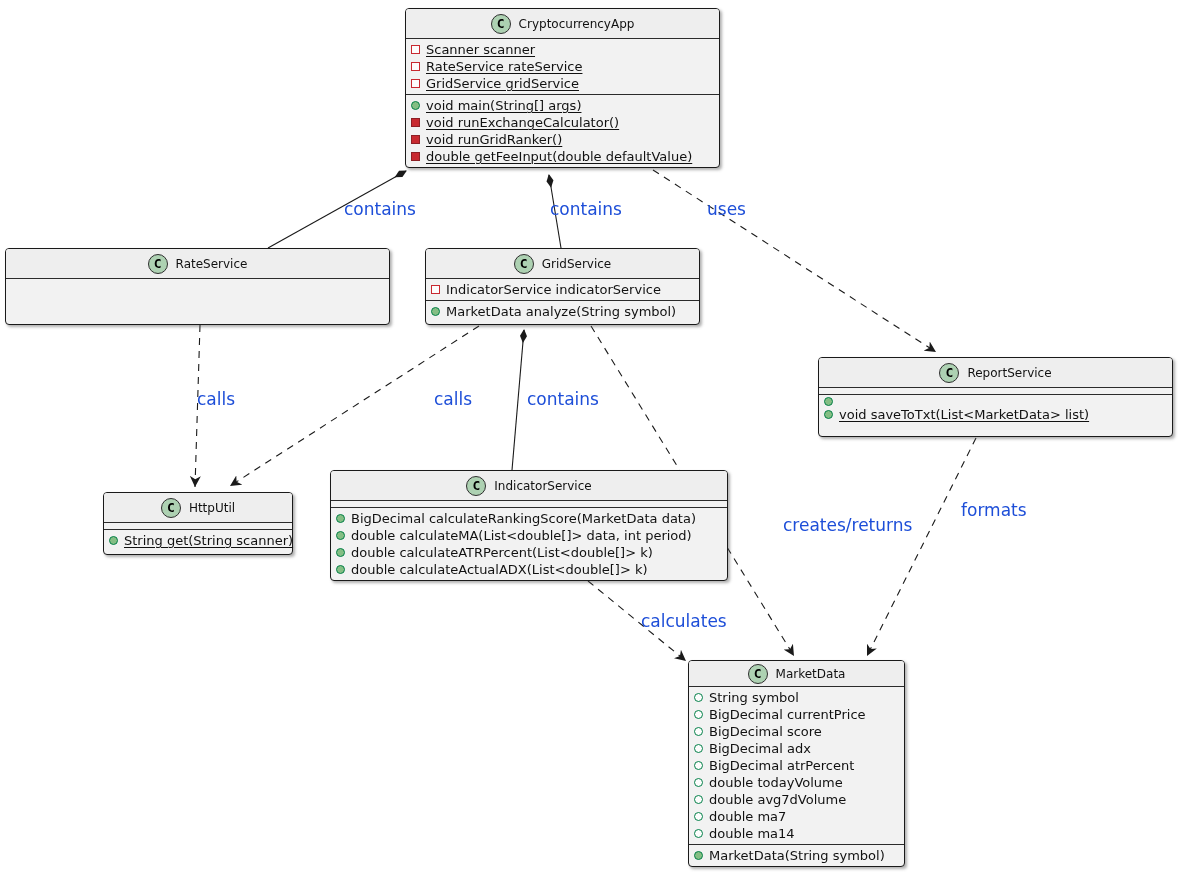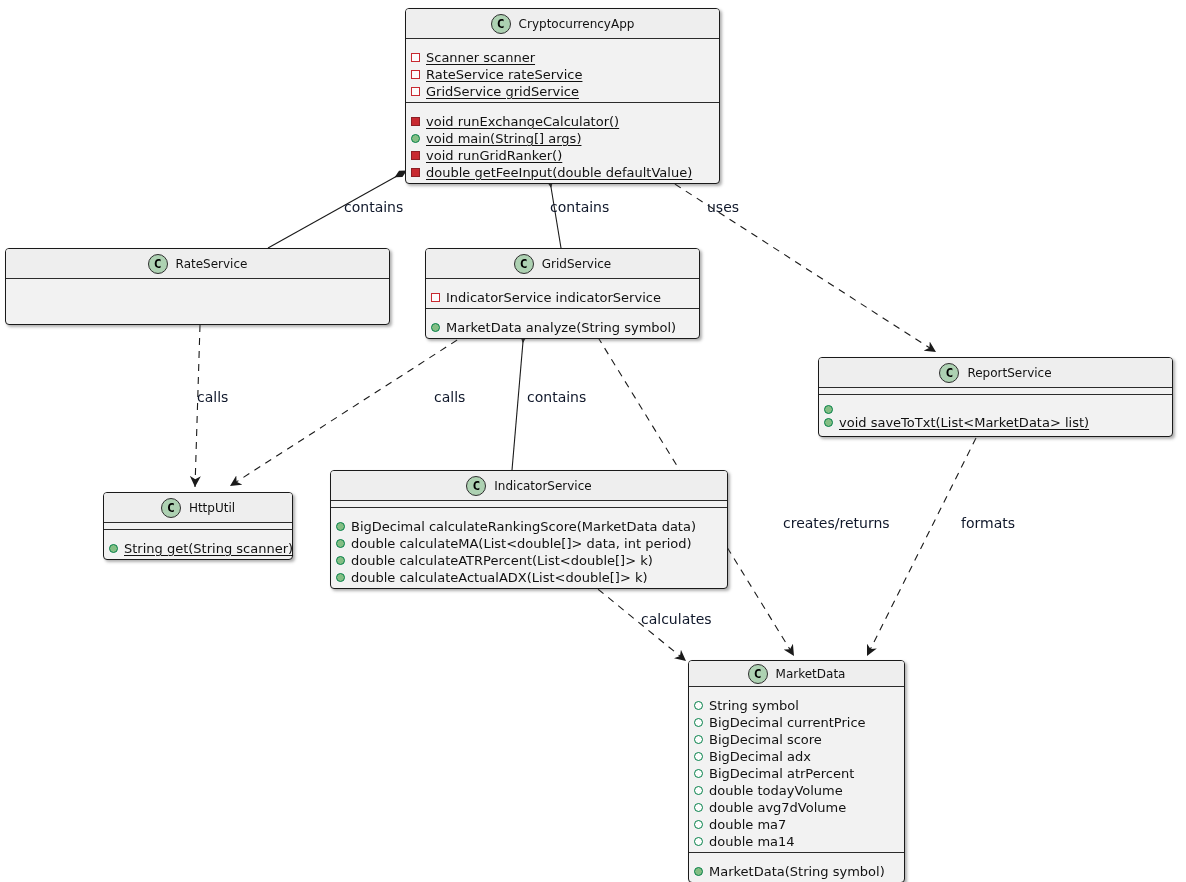--- a/index.html
+++ b/index.html
@@ -47,21 +47,21 @@
     justify-content: center;
     font-family: "DejaVu Sans Mono", monospace;
     font-weight: bold;
     font-size: 13px;
     color: #000;
     flex: 0 0 auto;
   }
   .cname { font-size: 12px; color: #111; white-space: nowrap; }
   .sec {
     border-top: 1px solid #2b2b2b;
-    padding: 10px 5px 2px 5px;
+    padding: 2px 5px 2px 5px;
   }
   .sec.empty { min-height: 7px; padding: 0; }
   .sec.grow { flex: 1 1 auto; }
   .row {
     display: flex;
     align-items: center;
     gap: 6px;
     line-height: 17px;
     white-space: nowrap;
   }
@@ -71,22 +71,22 @@
     width: 9px; height: 9px;
   }
   .mi[data-icon="private-field"]  { border: 1px solid #C82930; background: #fdfdfd; }
   .mi[data-icon="private-method"] { border: 1px solid #8d1f25; background: #C82930; }
   .mi[data-icon="public-method"]  { border: 1px solid #038048; background: #84BE84; border-radius: 50%; }
   .mi[data-icon="public-field"]   { border: 1px solid #038048; background: #fdfdfd; border-radius: 50%; }
   .mtext { font-size: 13px; color: #111; }
   .mtext[data-static="true"] { text-decoration: underline; text-underline-offset: 2px; }
   .edge-label {
     position: absolute;
-    font-size: 14px;
-    color: #0f172a;
+    font-size: 17px;
+    color: #1d4ed8;
     white-space: nowrap;
   }
 </style>
 </head>
 <body>
 
 <div id="canvas">
 
   <svg id="edges-svg" viewBox="0 0 1186 882" xmlns="http://www.w3.org/2000/svg">
     <defs>
@@ -110,21 +110,21 @@
     </g>
   </svg>
 
   <span class="edge-label" style="left:344px;top:199px">contains</span>
   <span class="edge-label" style="left:550px;top:199px">contains</span>
   <span class="edge-label" style="left:707px;top:199px">uses</span>
   <span class="edge-label" style="left:197px;top:389px">calls</span>
   <span class="edge-label" style="left:434px;top:389px">calls</span>
   <span class="edge-label" style="left:527px;top:389px">contains</span>
   <span class="edge-label" style="left:783px;top:515px">creates/returns</span>
-  <span class="edge-label" style="left:961px;top:515px">formats</span>
+  <span class="edge-label" style="left:961px;top:500px">formats</span>
   <span class="edge-label" style="left:641px;top:611px">calculates</span>
 
   <div class="uml-class" style="left:405px;top:8px;width:315px;min-height:160px">
     <div class="uml-title">
       <span class="circ">C</span>
       <span class="cname">CryptocurrencyApp</span>
     </div>
     <div class="sec">
       <div class="row">
         <span class="mi" data-icon="private-field"></span>
@@ -133,29 +133,29 @@
       <div class="row">
         <span class="mi" data-icon="private-field"></span>
         <span class="mtext" data-static="true">RateService rateService</span>
       </div>
       <div class="row">
         <span class="mi" data-icon="private-field"></span>
         <span class="mtext" data-static="true">GridService gridService</span>
       </div>
     </div>
     <div class="sec grow">
+      <div class="row">
+        <span class="mi" data-icon="public-method"></span>
+        <span class="mtext" data-static="true">void main(String[] args)</span>
+      </div>
       <div class="row">
         <span class="mi" data-icon="private-method"></span>
         <span class="mtext" data-static="true">void runExchangeCalculator()</span>
       </div>
       <div class="row">
-        <span class="mi" data-icon="public-method"></span>
-        <span class="mtext" data-static="true">void main(String[] args)</span>
-      </div>
-      <div class="row">
         <span class="mi" data-icon="private-method"></span>
         <span class="mtext" data-static="true">void runGridRanker()</span>
       </div>
       <div class="row">
         <span class="mi" data-icon="private-method"></span>
         <span class="mtext" data-static="true">double getFeeInput(double defaultValue)</span>
       </div>
     </div>
   </div>
 

